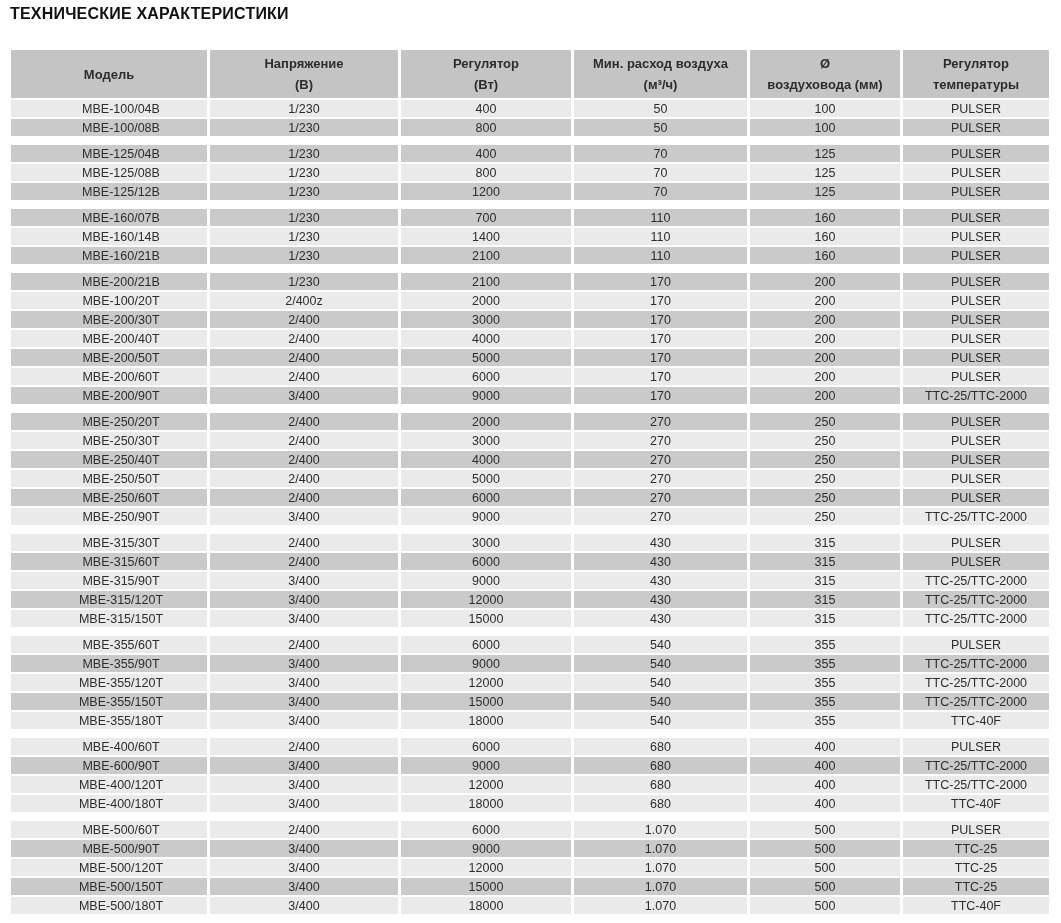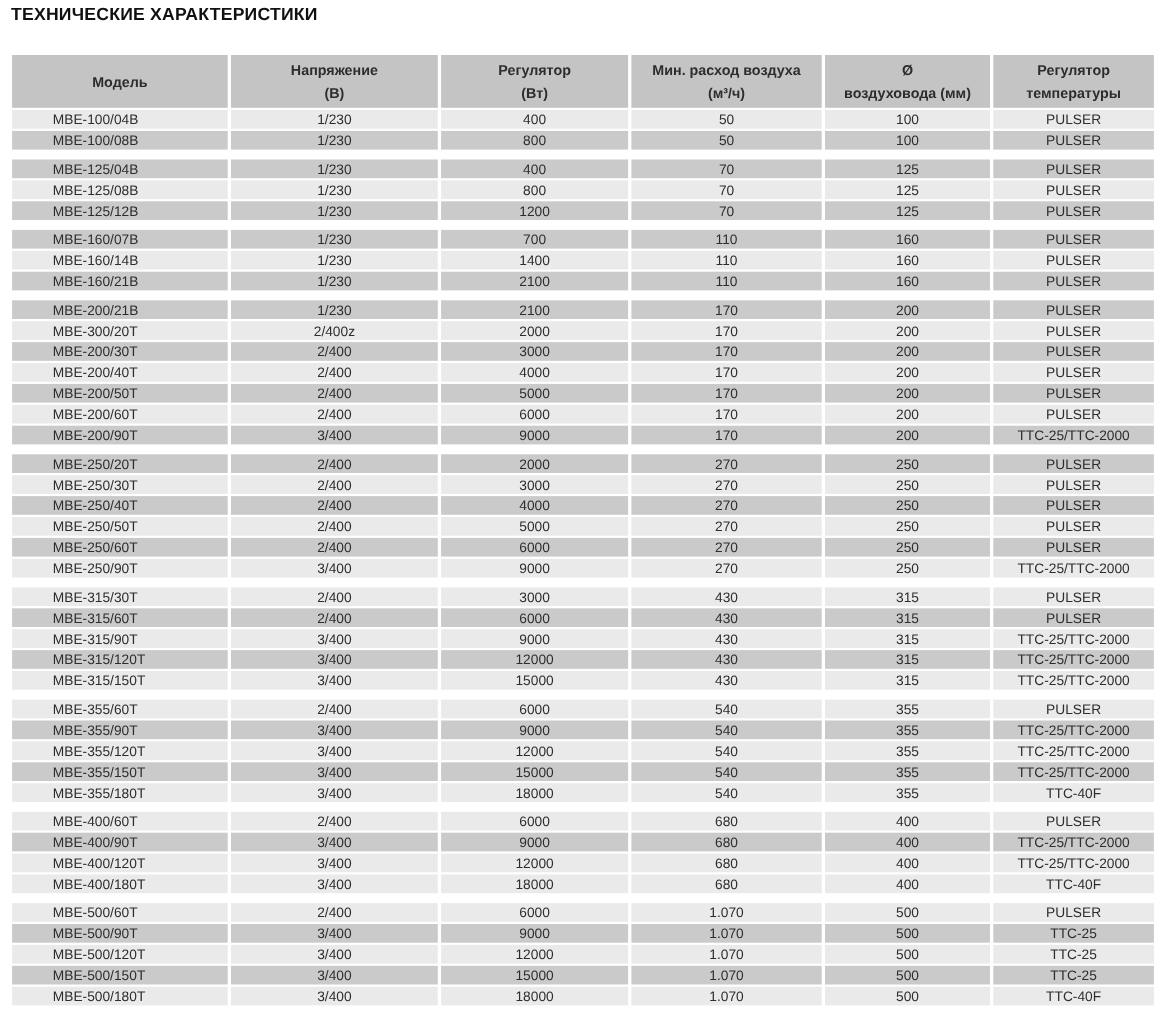--- a/index.html
+++ b/index.html
@@ -54,22 +54,22 @@
     line-height: 21px;
   }
   td.dcell {
     height: 17px;
     font-size: 12.5px;
     color: var(--text, #2d2d2d);
     text-align: center;
     vertical-align: middle;
   }
   td.dcell.col-model {
-    text-align: left;
-    padding-left: 37px;
+    text-align: center;
+    padding-left: 24px;
   }
   tr.shade-light td { background: var(--row-light, #eaeaea); }
   tr.shade-dark  td { background: var(--row-dark,  #cacaca); }
   tr.sep td {
     height: 5px;
     background: transparent;
   }
 </style>
 </head>
 <body>
@@ -189,21 +189,21 @@
         </tr>
         <tr class="shade-dark">
           <td class="dcell col-model">MBE-200/21B</td>
           <td class="dcell col-voltage">1/230</td>
           <td class="dcell col-power">2100</td>
           <td class="dcell col-airflow">170</td>
           <td class="dcell col-diameter">200</td>
           <td class="dcell col-regulator">PULSER</td>
         </tr>
         <tr class="shade-light">
-          <td class="dcell col-model">MBE-300/20T</td>
+          <td class="dcell col-model">MBE-100/20T</td>
           <td class="dcell col-voltage">2/400z</td>
           <td class="dcell col-power">2000</td>
           <td class="dcell col-airflow">170</td>
           <td class="dcell col-diameter">200</td>
           <td class="dcell col-regulator">PULSER</td>
         </tr>
         <tr class="shade-dark">
           <td class="dcell col-model">MBE-200/30T</td>
           <td class="dcell col-voltage">2/400</td>
           <td class="dcell col-power">3000</td>
@@ -385,21 +385,21 @@
         </tr>
         <tr class="shade-light">
           <td class="dcell col-model">MBE-400/60T</td>
           <td class="dcell col-voltage">2/400</td>
           <td class="dcell col-power">6000</td>
           <td class="dcell col-airflow">680</td>
           <td class="dcell col-diameter">400</td>
           <td class="dcell col-regulator">PULSER</td>
         </tr>
         <tr class="shade-dark">
-          <td class="dcell col-model">MBE-400/90T</td>
+          <td class="dcell col-model">MBE-600/90T</td>
           <td class="dcell col-voltage">3/400</td>
           <td class="dcell col-power">9000</td>
           <td class="dcell col-airflow">680</td>
           <td class="dcell col-diameter">400</td>
           <td class="dcell col-regulator">TTC-25/TTC-2000</td>
         </tr>
         <tr class="shade-light">
           <td class="dcell col-model">MBE-400/120T</td>
           <td class="dcell col-voltage">3/400</td>
           <td class="dcell col-power">12000</td>

